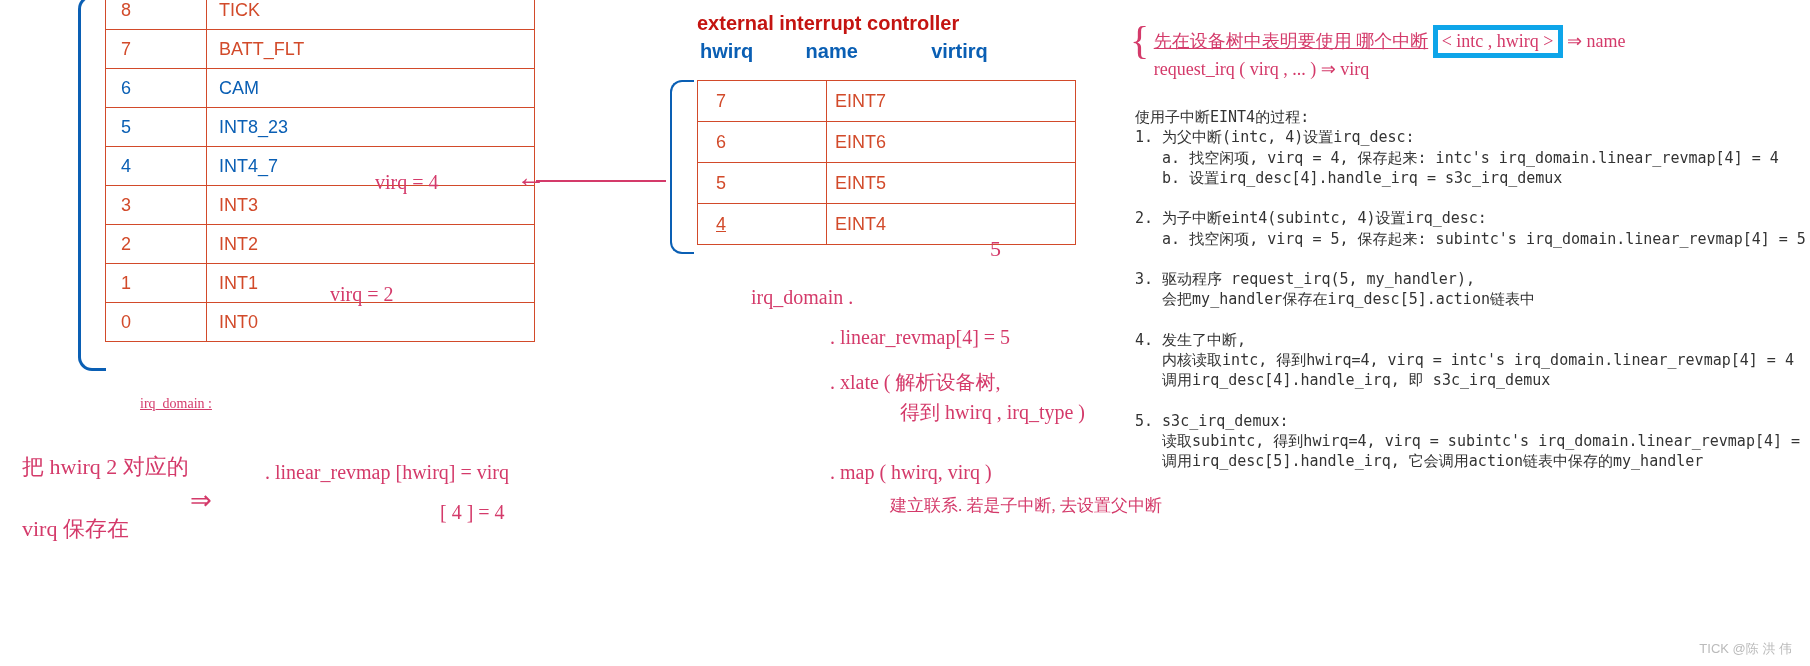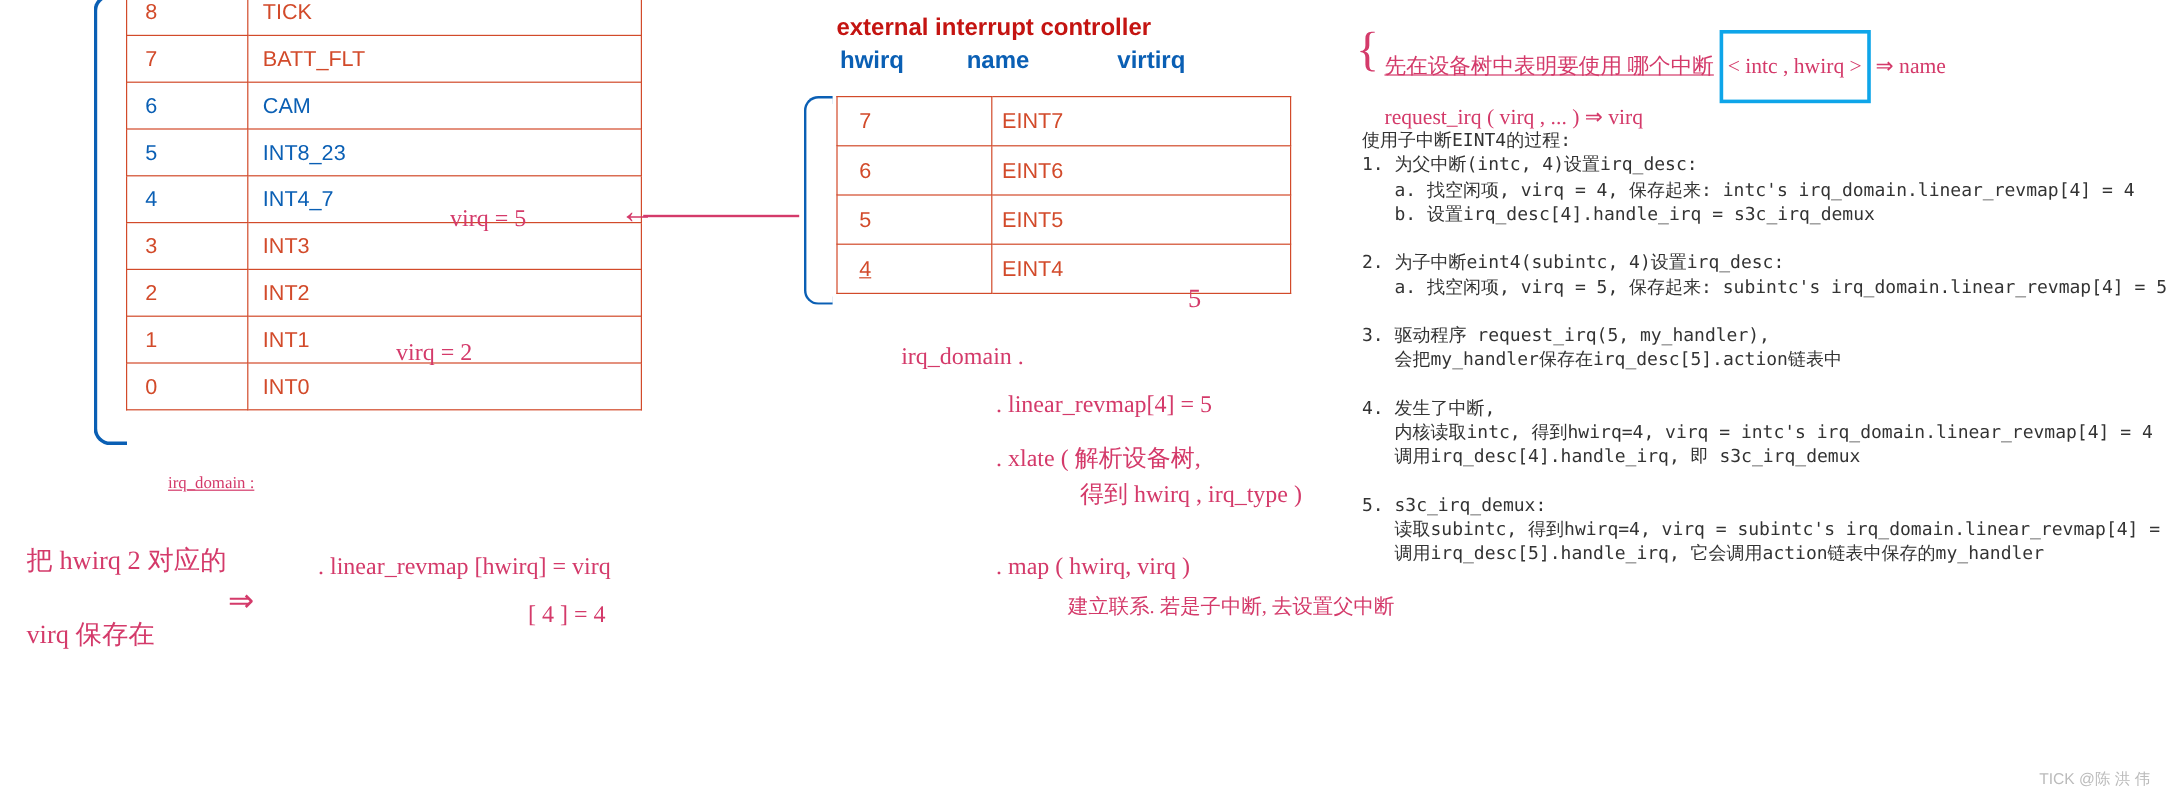--- a/index.html
+++ b/index.html
@@ -32,21 +32,21 @@
 
   
   .hand{position:absolute;color:#d43a6a;font-family:"Comic Sans MS","Segoe Script",cursive;font-size:20px;line-height:1.25;}
   .under{text-decoration:underline;}
 
   
   .notes{position:absolute;left:1135px;top:107px;font-family:Consolas,Menlo,monospace;font-size:15px;color:#333;white-space:pre;line-height:1.35;}
 
   
   .hw-tr{position:absolute;left:1130px;top:25px;color:#d43a6a;font-family:"Comic Sans MS","Segoe Script",cursive;font-size:18px;line-height:1.25;}
-  .hw-box{display:inline-block;border:3px solid #0ea5e9;padding:16px 4px;}
+  .hw-box{display:inline-block;border:5px solid #0ea5e9;padding:0 4px;}
 
   .watermark{position:absolute;right:18px;bottom:8px;color:#bbb;font-size:13px;}
 </style>
 </head>
 <body>
 
 <div class="left-bracket"></div>
 
 <table class="left-table">
   <tbody id="left-tbody">
@@ -112,21 +112,21 @@
         <td class="idx">5</td>
         <td class="name">EINT5</td>
       </tr>
       <tr class="ext-row4">
         <td class="idx">4</td>
         <td class="name">EINT4</td>
       </tr>
     </tbody>
 </table>
 
-<div class="hand" style="left:375px;top:170px;">virq = 5</div>
+<div class="hand" style="left:375px;top:170px;">virq = 4</div>
 <div class="hand" style="left:330px;top:282px;">virq = 2</div>
 
 <div class="hand under" style="left:140px;top:395px;font-size:14px;">irq_domain :</div>
 <div class="hand" style="left:22px;top:453px;font-size:22px;">把 hwirq 2 对应的</div>
 <div class="hand" style="left:22px;top:515px;font-size:22px;">virq 保存在</div>
 <div class="hand" style="left:190px;top:485px;font-size:26px;">⇒</div>
 <div class="hand" style="left:265px;top:460px;">. linear_revmap [hwirq] = virq</div>
 <div class="hand" style="left:440px;top:500px;">[ 4 ] = 4</div>
 
 <div class="hand" style="left:990px;top:235px;font-size:22px;">5</div>

